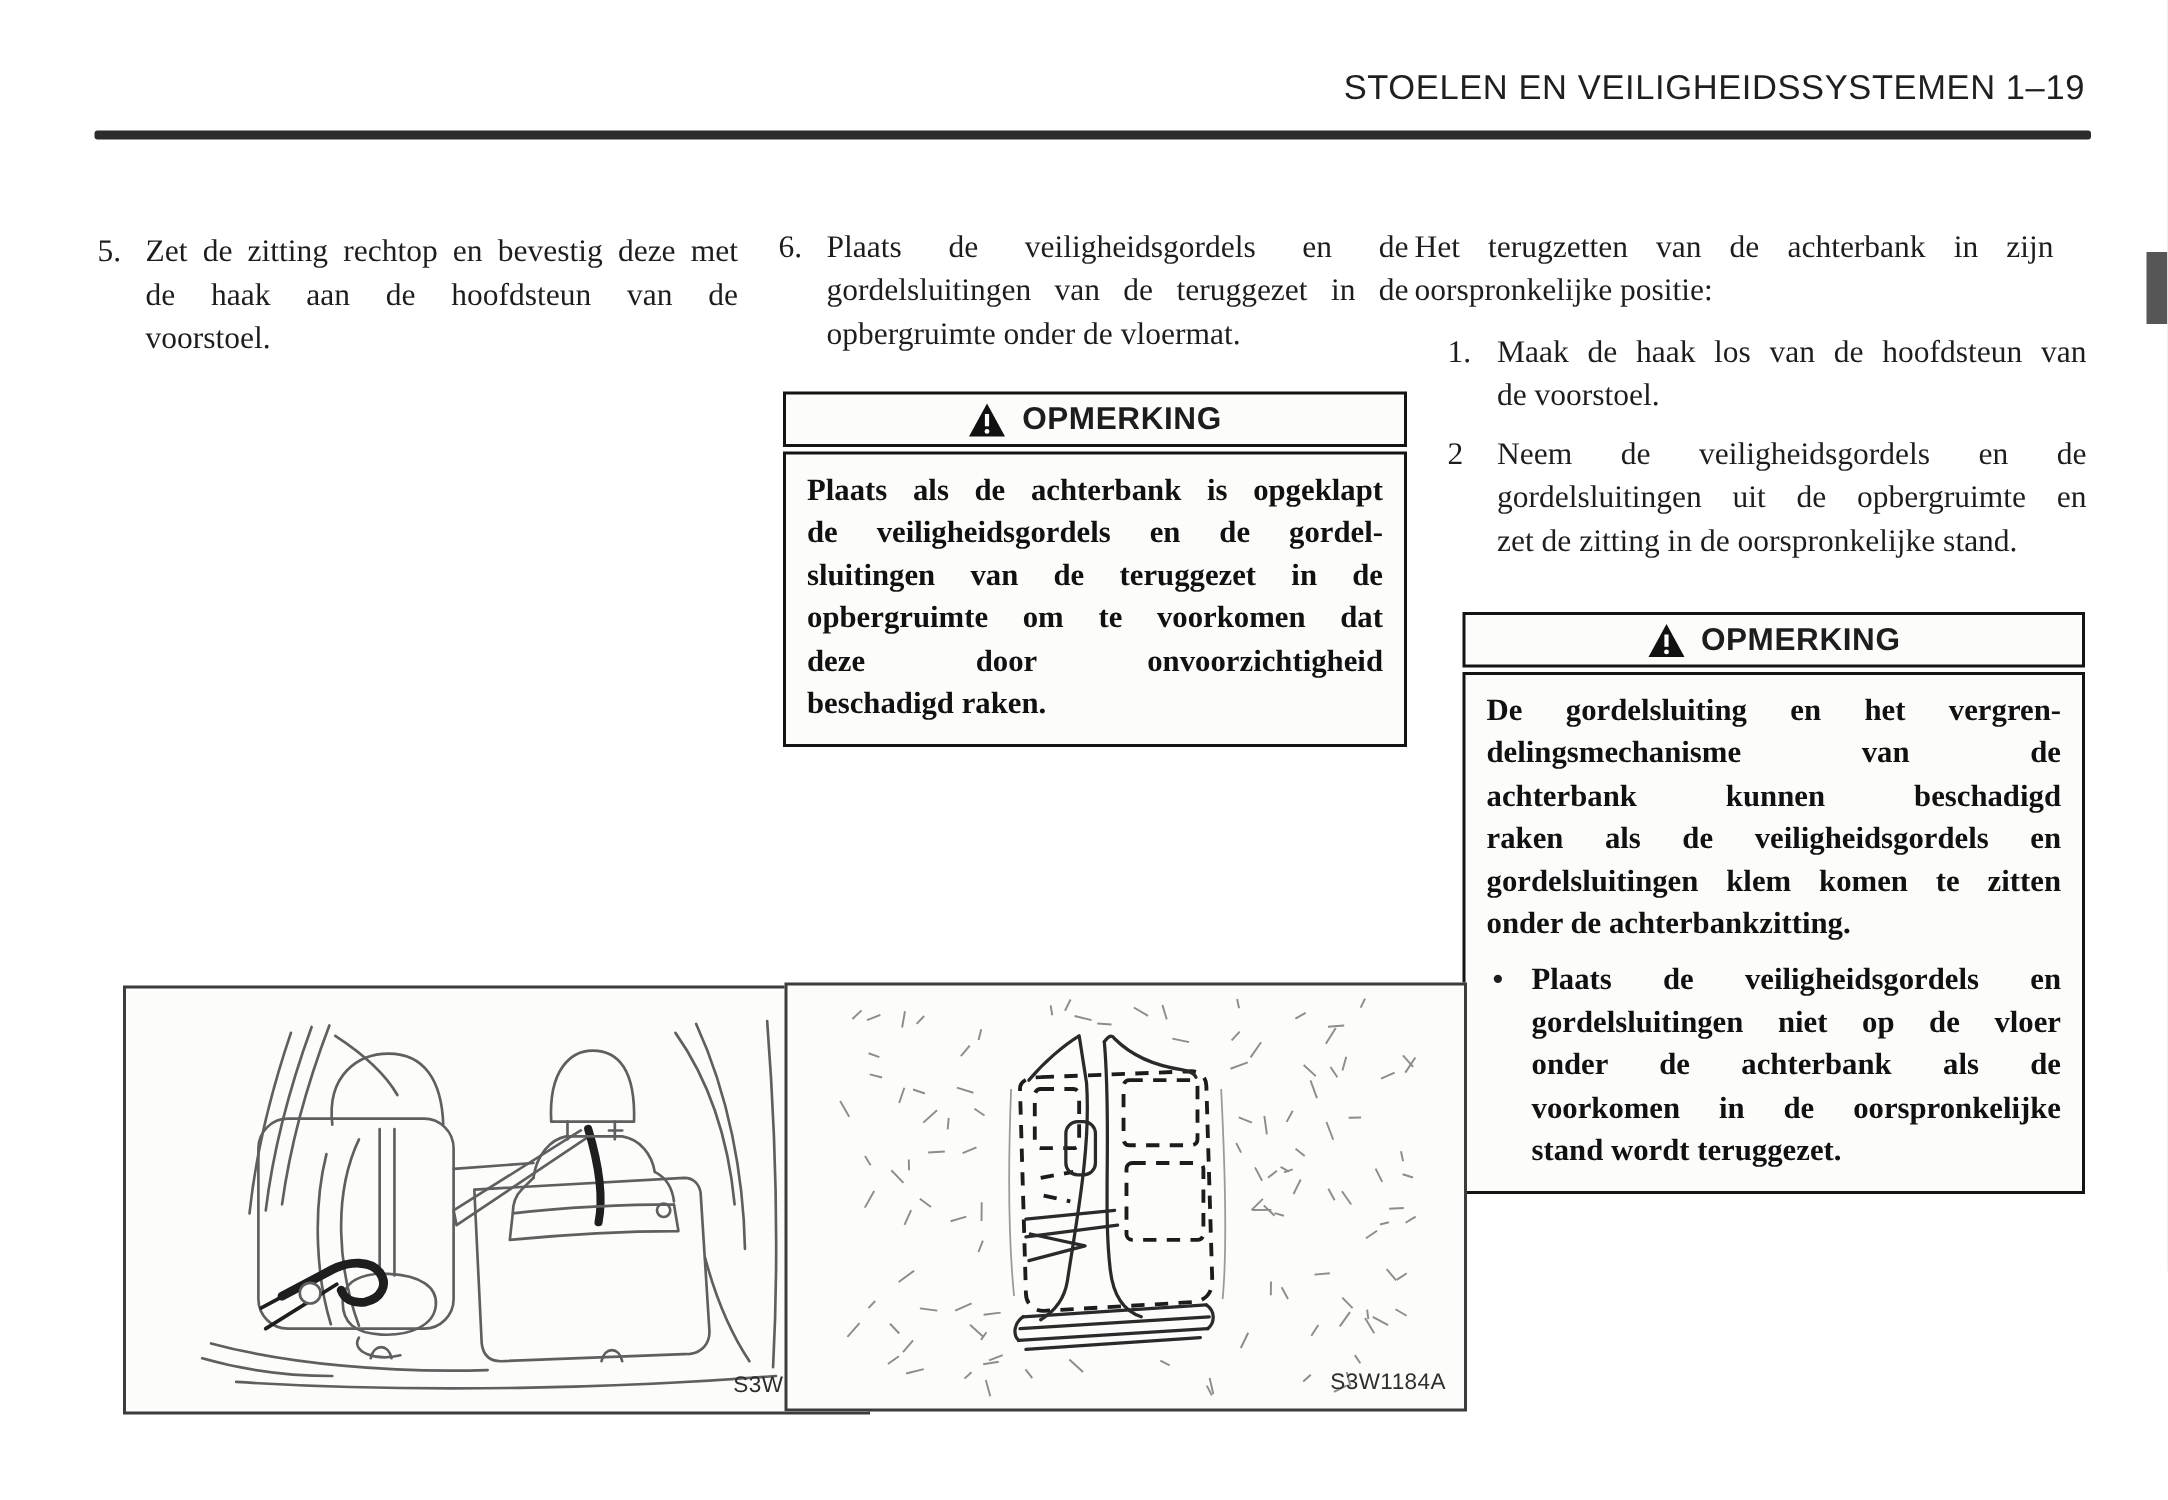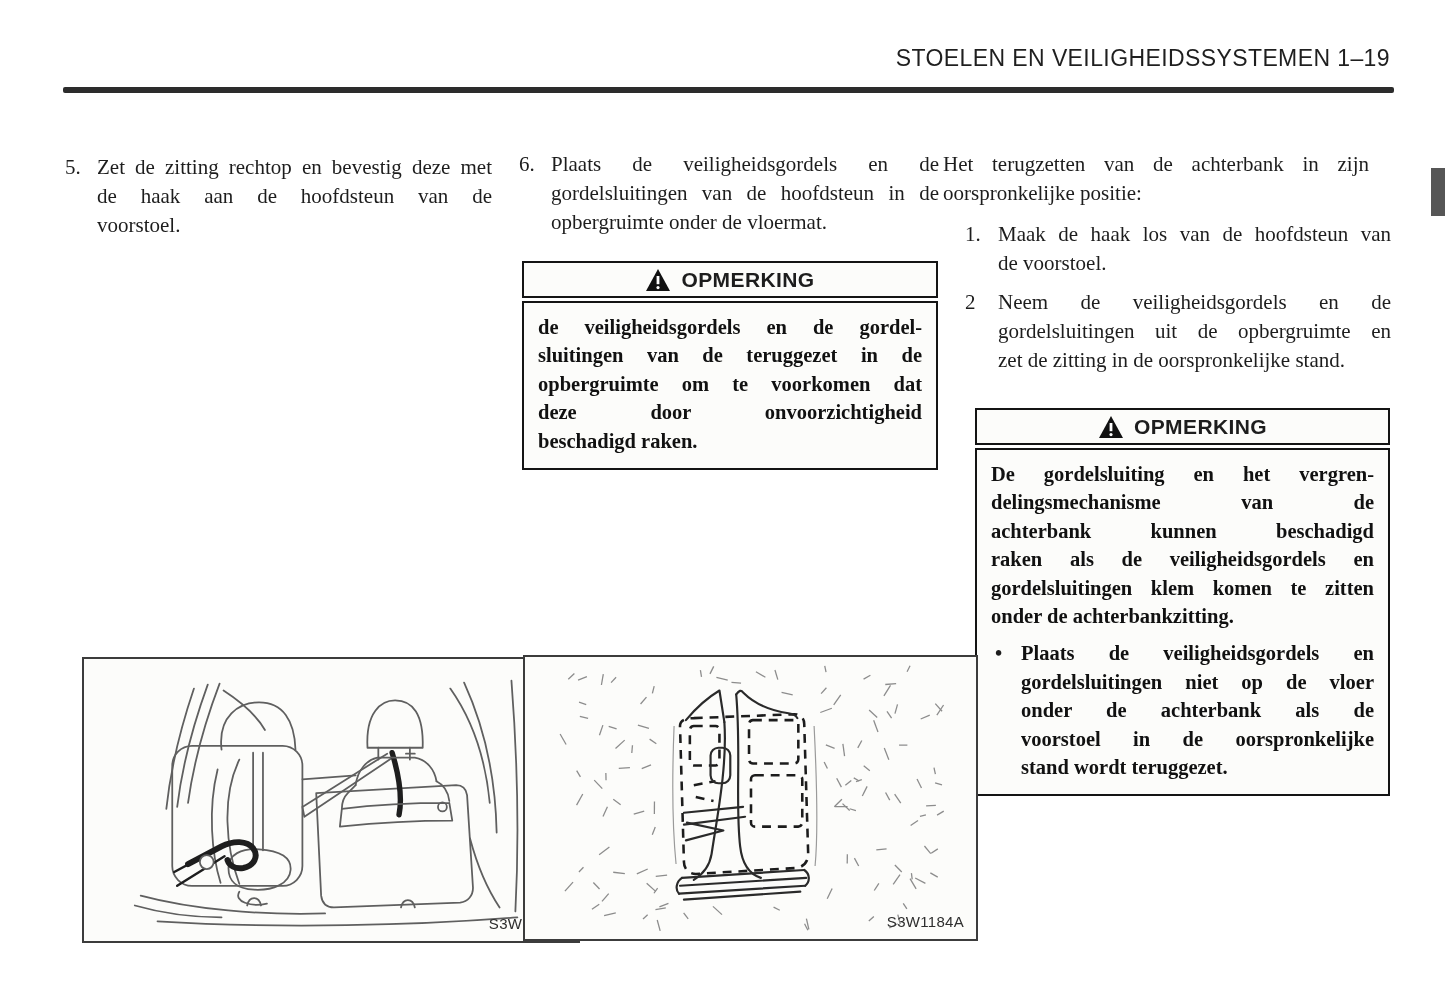--- a/index.html
+++ b/index.html
@@ -78,38 +78,39 @@
         <div>Zet de zitting rechtop en bevestig deze met</div>
         <div>de haak aan de hoofdsteun van de</div>
         <div>voorstoel.</div>
       </div>
   </div>
 
   <div class="block step" style="left:519px; top:150px; width:420px;">
     <span class="step-num">6.</span>
     <div class="step-body jlines">
         <div>Plaats de veiligheidsgordels en de</div>
-        <div>gordelsluitingen van de hoofdsteun in de</div>
+        <div>gordelsluitingen van de teruggezet in de</div>
         <div>opbergruimte onder de vloermat.</div>
       </div>
   </div>
 
   <div class="notebox" style="left:522px; top:261px; width:416px; box-sizing:border-box;">
     <div class="note-title-band">
       <span class="warn-icon">
         <svg width="26" height="24" viewBox="0 0 26 24">
           <path d="M13 1 L25 23 H1 Z" fill="#111"></path>
           <rect x="11.6" y="8" width="2.8" height="8.2" fill="#fff"></rect>
           <circle cx="13" cy="19.6" r="1.6" fill="#fff"></circle>
         </svg>
       </span>
       <span>OPMERKING</span>
     </div>
     <div class="note-inner">
       <div class="note-body jlines">
+          <div>Plaats als de achterbank is opgeklapt</div>
           <div>de veiligheidsgordels en de gordel-</div>
           <div>sluitingen van de teruggezet in de</div>
           <div>opbergruimte om te voorkomen dat</div>
           <div>deze door onvoorzichtigheid</div>
           <div>beschadigd raken.</div>
         </div>
     </div>
   </div>
 
   <div class="block intro jlines" style="left:943px; top:150px; width:426px;">
@@ -153,21 +154,21 @@
           <div>raken als de veiligheidsgordels en</div>
           <div>gordelsluitingen klem komen te zitten</div>
           <div>onder de achterbankzitting.</div>
         </div>
       <div class="note-bullet">
         <span class="bullet-marker">•</span>
         <div class="bullet-text jlines">
             <div>Plaats de veiligheidsgordels en</div>
             <div>gordelsluitingen niet op de vloer</div>
             <div>onder de achterbank als de</div>
-            <div>voorstoel in de oorspronkelijke</div>
+            <div>voorkomen in de oorspronkelijke</div>
             <div>stand wordt teruggezet.</div>
           </div>
       </div>
     </div>
   </div>
 
   <div class="figure" style="left:70px; top:657px; width:498px; height:286px;margin-left:12px;">
     <svg viewBox="0 0 422 286">
 
       <path class="thin" d="M72,30 Q50,95 44,152"></path>

